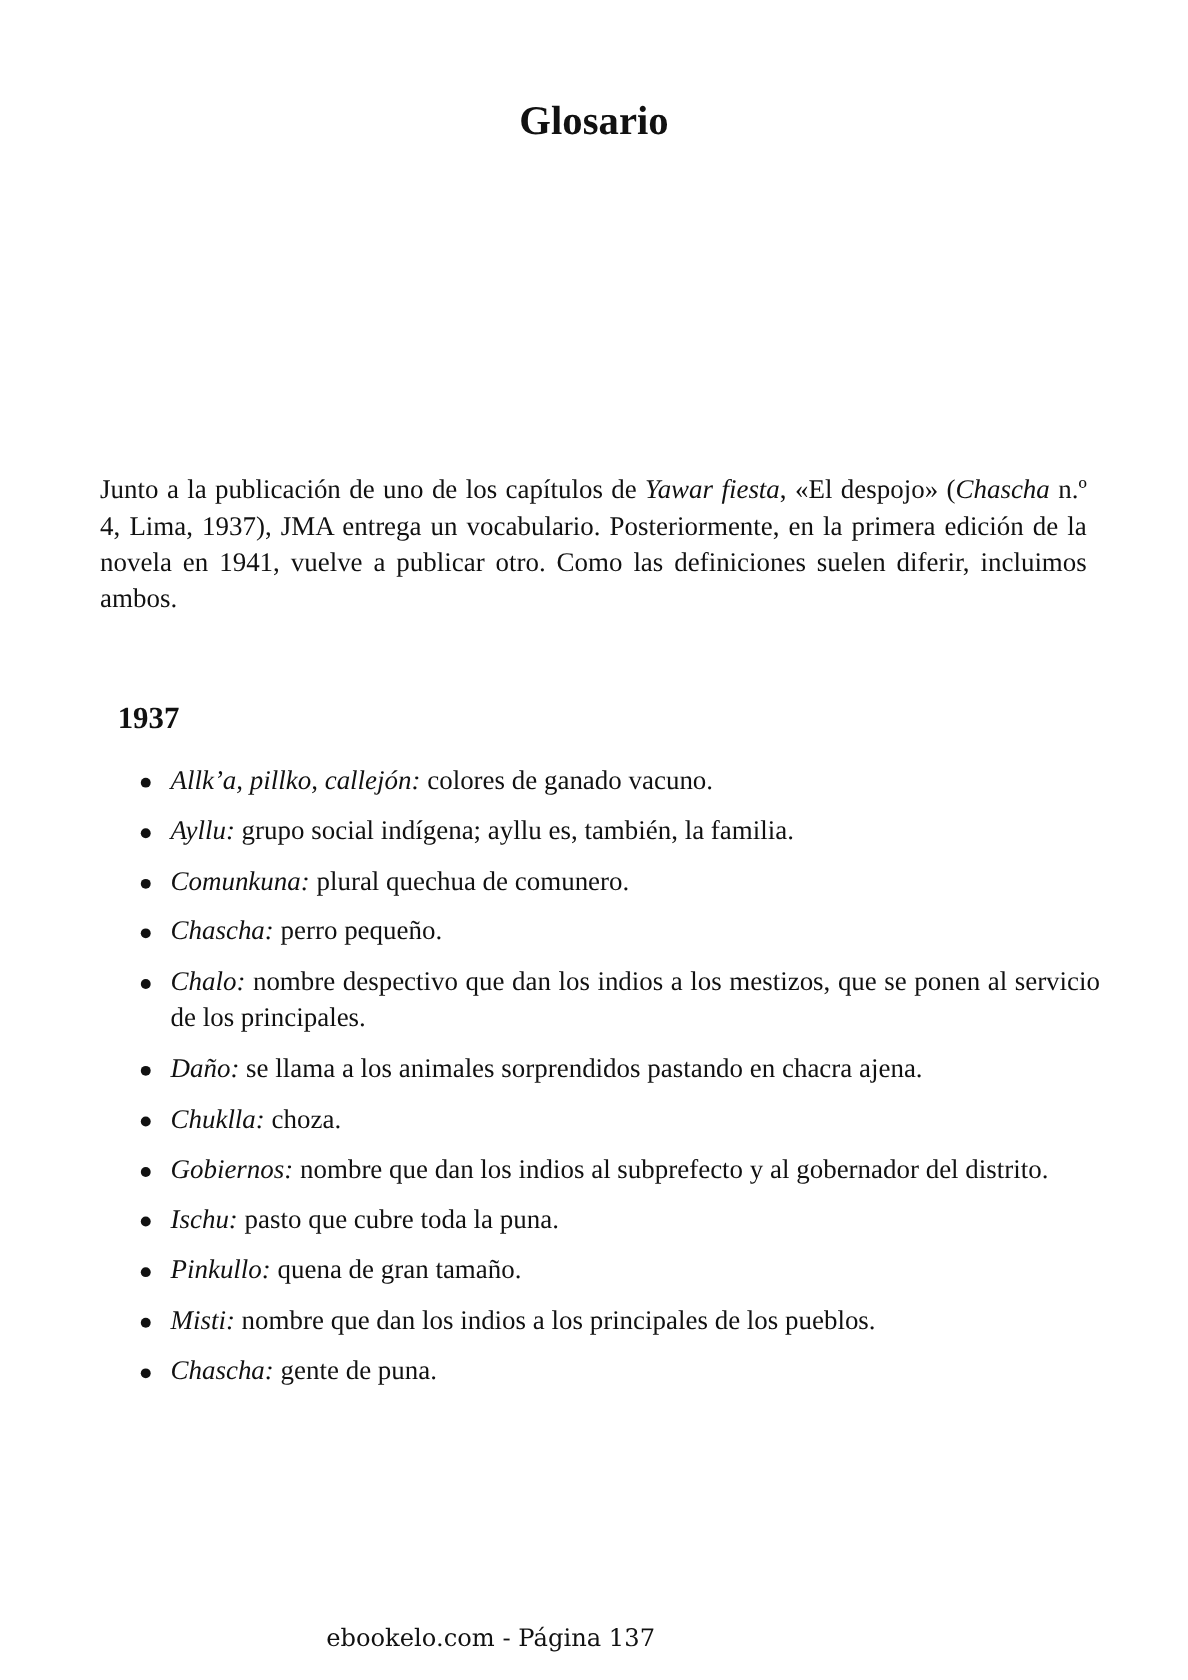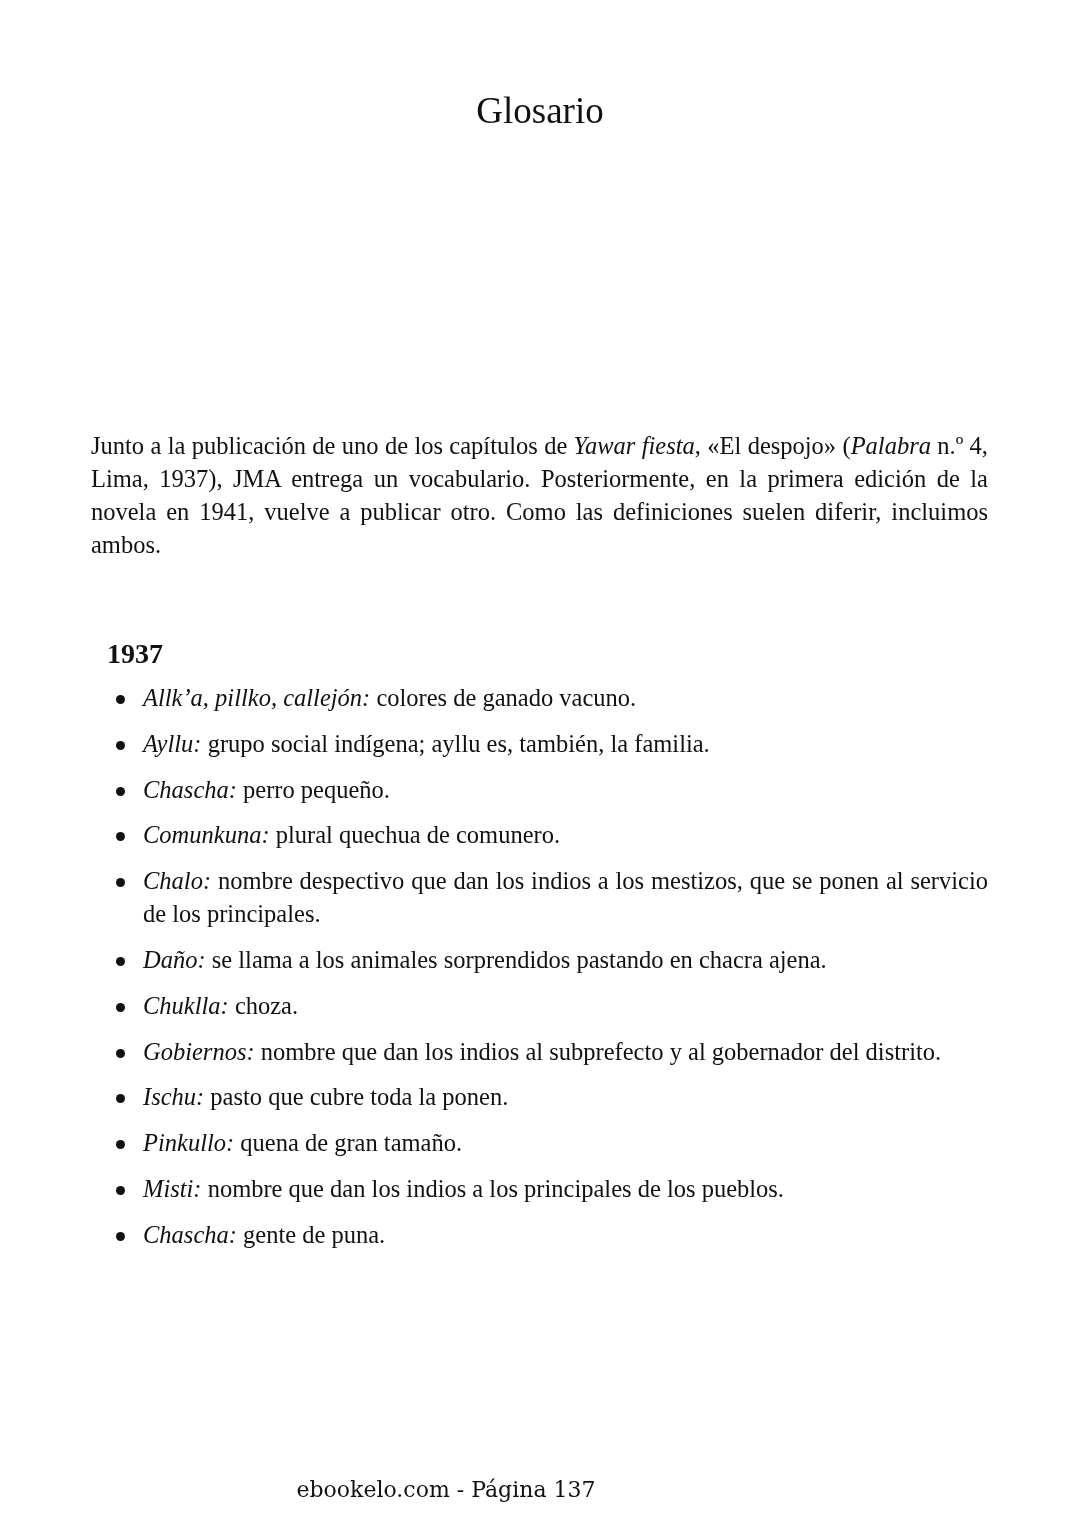--- a/index.html
+++ b/index.html
@@ -15,21 +15,21 @@
       color: #111111;
       font-family: "Liberation Serif", "DejaVu Serif", serif;
     }
     .page-title {
       position: absolute;
       top: 86px;
       left: 0;
       width: 1080px;
       text-align: center;
       font-size: 37px;
-      font-weight: normal;
+      font-weight: bold;
       margin: 0;
       line-height: 50px;
     }
     .intro {
       position: absolute;
       top: 429px;
       left: 91px;
       width: 897px;
       font-size: 24.5px;
       line-height: 33px;
@@ -43,21 +43,21 @@
       font-size: 28px;
       font-weight: bold;
       margin: 16px;
       line-height: 36px;
     }
     .glossary-list {
       position: absolute;
       top: 681px;
       left: 143px;
       width: 845px;
-      margin: 0;
+      margin: 12px;
       padding: 0;
       list-style: none;
     }
     .glossary-item {
       position: relative;
       font-size: 24.5px;
       line-height: 33px;
       text-align: justify;
       margin-bottom: 12.8px;
     }
@@ -82,32 +82,32 @@
       line-height: 32px;
       margin: 0;
     }
     em { font-style: italic; }
   </style>
 </head>
 <body>
 
 <h1 class="page-title">Glosario</h1>
 
-<p class="intro"><span>Junto a la publicación de uno de los capítulos de </span><em>Yawar fiesta</em><span>, «El despojo» (</span><em>Palabra</em><span> n.º 4, Lima, 1937), JMA entrega un vocabulario. Posteriormente, en la primera edición de la novela en 1941, vuelve a publicar otro. Como las definiciones suelen diferir, incluimos ambos.</span></p>
+<p class="intro"><span>Junto a la publicación de uno de los capítulos de </span><em>Yawar fiesta</em><span>, «El despojo» (</span><em>Chascha</em><span> n.º 4, Lima, 1937), JMA entrega un vocabulario. Posteriormente, en la primera edición de la novela en 1941, vuelve a publicar otro. Como las definiciones suelen diferir, incluimos ambos.</span></p>
 
 <h2 class="section-heading">1937</h2>
 
 <ul class="glossary-list">
   <li class="glossary-item"><span class="bullet"></span><span class="term">Allk’a, pillko, callejón:</span><span> colores de ganado vacuno.</span></li>
   <li class="glossary-item"><span class="bullet"></span><span class="term">Ayllu:</span><span> grupo social indígena; ayllu es, también, la familia.</span></li>
+  <li class="glossary-item"><span class="bullet"></span><span class="term">Comunkuna:</span><span> plural quechua de comunero.</span></li>
   <li class="glossary-item"><span class="bullet"></span><span class="term">Chascha:</span><span> perro pequeño.</span></li>
-  <li class="glossary-item"><span class="bullet"></span><span class="term">Comunkuna:</span><span> plural quechua de comunero.</span></li>
   <li class="glossary-item"><span class="bullet"></span><span class="term">Chalo:</span><span> nombre despectivo que dan los indios a los mestizos, que se ponen al servicio de los principales.</span></li>
   <li class="glossary-item"><span class="bullet"></span><span class="term">Daño:</span><span> se llama a los animales sorprendidos pastando en chacra ajena.</span></li>
   <li class="glossary-item"><span class="bullet"></span><span class="term">Chuklla:</span><span> choza.</span></li>
   <li class="glossary-item"><span class="bullet"></span><span class="term">Gobiernos:</span><span> nombre que dan los indios al subprefecto y al gobernador del distrito.</span></li>
-  <li class="glossary-item"><span class="bullet"></span><span class="term">Ischu:</span><span> pasto que cubre toda la ponen.</span></li>
+  <li class="glossary-item"><span class="bullet"></span><span class="term">Ischu:</span><span> pasto que cubre toda la puna.</span></li>
   <li class="glossary-item"><span class="bullet"></span><span class="term">Pinkullo:</span><span> quena de gran tamaño.</span></li>
   <li class="glossary-item"><span class="bullet"></span><span class="term">Misti:</span><span> nombre que dan los indios a los principales de los pueblos.</span></li>
   <li class="glossary-item"><span class="bullet"></span><span class="term">Chascha:</span><span> gente de puna.</span></li>
 </ul>
 
 <p class="footer">ebookelo.com - Página 137</p>
 
 </body></html>

